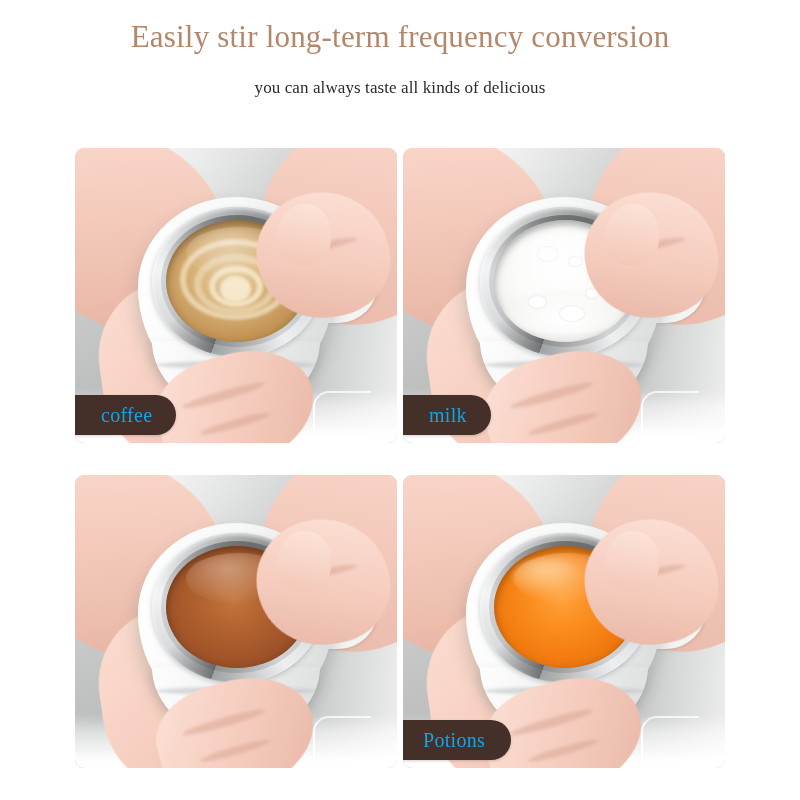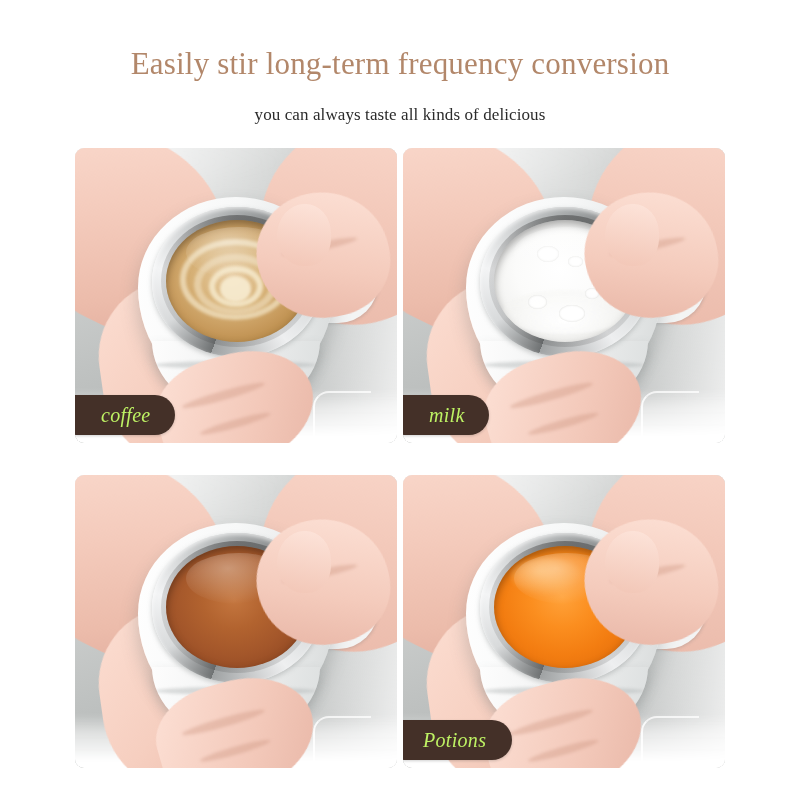--- a/index.html
+++ b/index.html
@@ -5,21 +5,21 @@
   * { margin:0; padding:0; box-sizing:border-box; }
   body {
     width:800px; height:800px;
     background:#ffffff;
     font-family:"Liberation Serif", serif;
     overflow:hidden;
     position:relative;
   }
 
   
-  .header { padding-top:24px; text-align:center;margin-top:21px; }
+  .header { padding-top:18px; text-align:center; }
   .title {
     font-family:"Liberation Serif", serif;
     font-size:31px;
     font-weight:400;
     color:#b2876a;
     letter-spacing:0.2px;
     line-height:1.2;
   }
   .subtitle {
     font-family:"Liberation Serif", serif;
@@ -281,27 +281,26 @@
 
   
   .pill {
     position:absolute;
     left:0; bottom:8px;
     height:40px;
     padding:0 24px 0 26px;
     display:flex; align-items:center;
     background:#443028;
     border-radius:0 22px 22px 0;
-    color:#bef264;
+    color:#0ea5e9;
     font-family:"Liberation Serif", serif;
     font-size:20px;
     letter-spacing:0.3px;
     z-index:6;
     box-shadow:0 1px 3px rgba(0,0,0,0.18);
-    font-style:italic;
   }
   .pill.wide { padding:0 26px 0 20px; }
 </style>
 </head>
 <body>
 
 <div class="header">
   <div class="title">Easily stir long-term frequency conversion</div>
   <div class="subtitle">you can always taste all kinds of delicious</div>
 </div>

